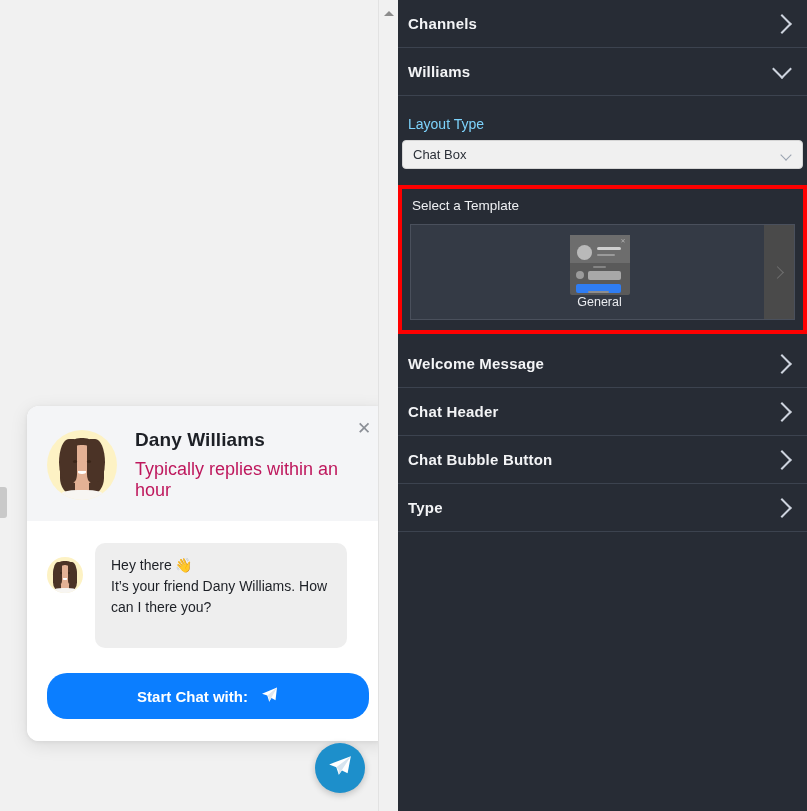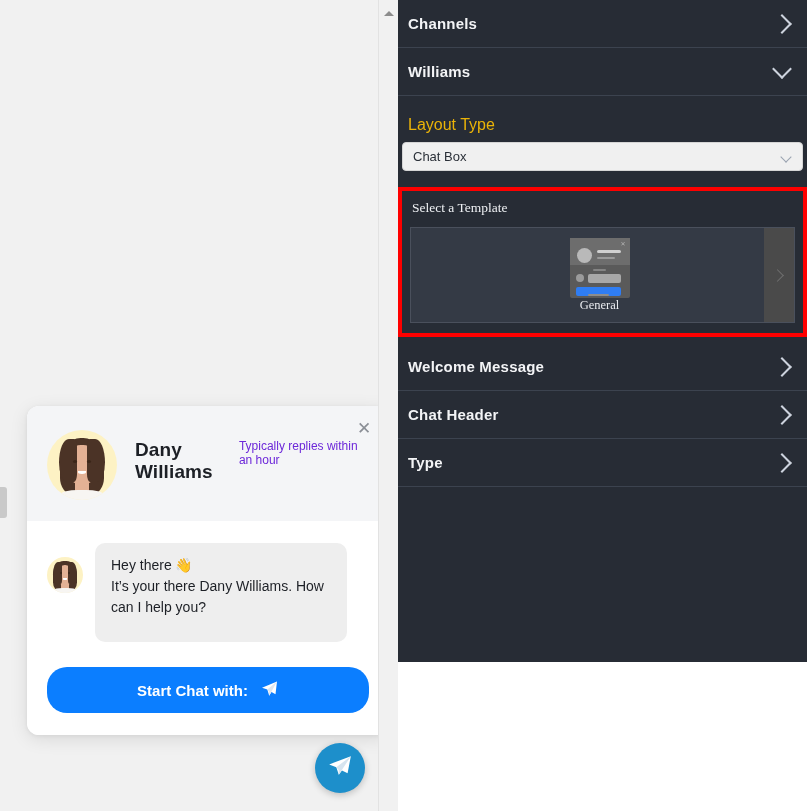--- a/index.html
+++ b/index.html
@@ -99,33 +99,33 @@
   }
   .face .neck {
     position:absolute; left:40%; top:75%; width:20%; height:16%;
     background:#e3b195;
   }
   .face .shirt {
     position:absolute; left:20%; bottom:0; width:60%; height:14%;
     background:#f7f5f2; border-radius:40% 40% 0 0;
   }
 
-  .header-text { display: flex; flex-direction: row; justify-content: center; }
+  .header-text { display: flex; flex-direction: column; justify-content: center; }
   .agent-name {
     font-size: 19px; font-weight: 700; color: #1d2026;
     letter-spacing: 0.1px; margin-bottom: 8px;
   }
-  .agent-status { font-size: 12px; color: #6d28d9; }
+  .agent-status { font-size: 18px; color: #be185d; }
 
   .widget-body { background: #ffffff; padding: 22px 20px 22px 20px; }
   .msg-row { display: flex; align-items: flex-start; }
   .msg-bubble {
     background: #eeeeee;
     border-radius: 10px;
-    padding: 12px 16px 24px 16px;
+    padding: 12px 16px 30px 16px;
     font-size: 14px; line-height: 1.5; color: #1d2026;
     max-width: 252px;
   }
   .msg-line { white-space: pre-wrap; }
   .wave { font-size: 14px; }
   .start-chat-btn {
     margin-top: 25px;
     width: 100%;
     background: #0b7eff;
     color: #ffffff;
@@ -162,21 +162,21 @@
     border-left: 5px solid transparent;
     border-right: 5px solid transparent;
     border-bottom: 5px solid #8c8c8c;
     display: block;
   }
 
   
   .settings-panel {
     flex: 1 1 auto;
     background: #272c35;
-    height: 662px;
+    height: 811px;
     overflow: hidden;
     position: relative;
   }
   .acc-row {
     height: 48px;
     display: flex; align-items: center; justify-content: space-between;
     padding: 0 12px 0 10px;
     border-bottom: 1px solid #3c434f;
     cursor: pointer;
   }
@@ -187,21 +187,21 @@
     width: 14px; height: 14px;
     border-right: 2px solid #cdd3de;
     border-bottom: 2px solid #cdd3de;
     transform: rotate(-45deg);
     margin-right: 6px;
   }
   .chev.down { transform: rotate(45deg); margin-top: -5px; }
 
   .template-section { padding: 0 0 6px 0; }
   .field-label {
-    font-size: 16px; color: #eab308;
+    font-size: 14px; color: #7dd3fc;
     padding: 20px 0 8px 10px;
   }
   .select-wrap { padding: 0 4px; }
   .select-box {
     position: relative;
     height: 29px;
     background: #f0f0f0;
     border: 1px solid #d5d5d5;
     border-radius: 4px;
     display: flex; align-items: center;
@@ -217,21 +217,20 @@
     transform: rotate(45deg);
   }
 
   
   .tpl-highlight {
     margin: 16px 0 0 0;
     border: 4px solid #fe0000;
     background: #272c35;
     padding: 6px 8px 10px 8px;
     position: relative;
-    font-family: Liberation Serif, serif;
   }
   .tpl-title { font-size: 13.5px; color: #eef0f3; padding: 3px 0 11px 2px; }
   .tpl-carousel {
     position: relative;
     border: 1px solid #4a505c;
     background: #343a45;
     height: 96px;
     display: flex;
     overflow: hidden;
   }
@@ -348,21 +347,21 @@
               <div class="hair-front-r"></div>
               <div class="eye-l"></div>
               <div class="eye-r"></div>
               <div class="mouth"></div>
               <div class="neck"></div>
               <div class="shirt"></div>
             </div>
           </div>
           <div class="msg-bubble">
             <span class="msg-line">Hey there </span><span class="wave">👋</span>
-            <div class="msg-line">It’s your there Dany Williams. How can I help you?</div>
+            <div class="msg-line">It’s your friend Dany Williams. How can I there you?</div>
           </div>
         </div>
 
         <button class="start-chat-btn">
           <span>Start Chat with:</span>
           <span>
             <svg width="19" height="18" viewBox="0 0 24 24">
               <path d="M22 2 L2 10.2 L9.1 12.8 L11.6 21 L14.6 16 L20 19 Z" fill="#ffffff"></path>
               <path d="M9.1 12.8 L22 2 L11.6 21 L11.4 16.1 Z" fill="#dfe6ef"></path>
             </svg>
@@ -439,20 +438,24 @@
     <div>
       <div class="acc-row">
         <span class="acc-label">Welcome Message</span>
         <span class="chev"></span>
       </div>
       <div class="acc-row">
         <span class="acc-label">Chat Header</span>
         <span class="chev"></span>
       </div>
       <div class="acc-row">
+        <span class="acc-label">Chat Bubble Button</span>
+        <span class="chev"></span>
+      </div>
+      <div class="acc-row">
         <span class="acc-label">Type</span>
         <span class="chev"></span>
       </div>
     </div>
 
     <div class="panel-filler"></div>
   </div>
 </div>
 
 </body></html>

